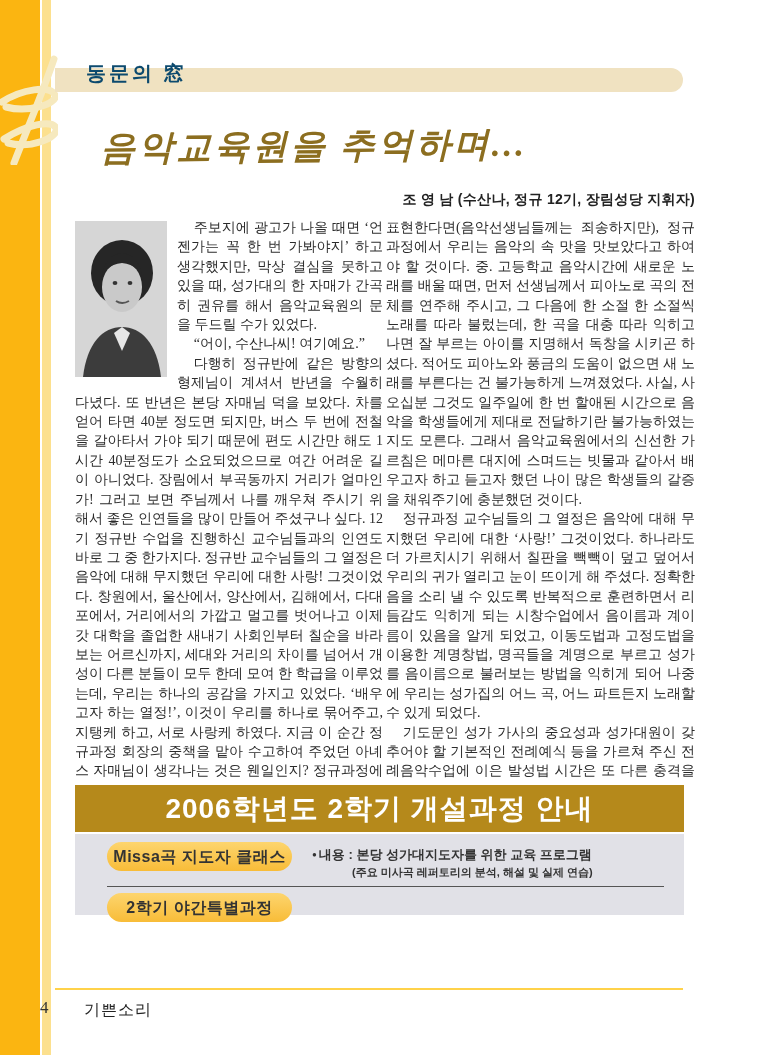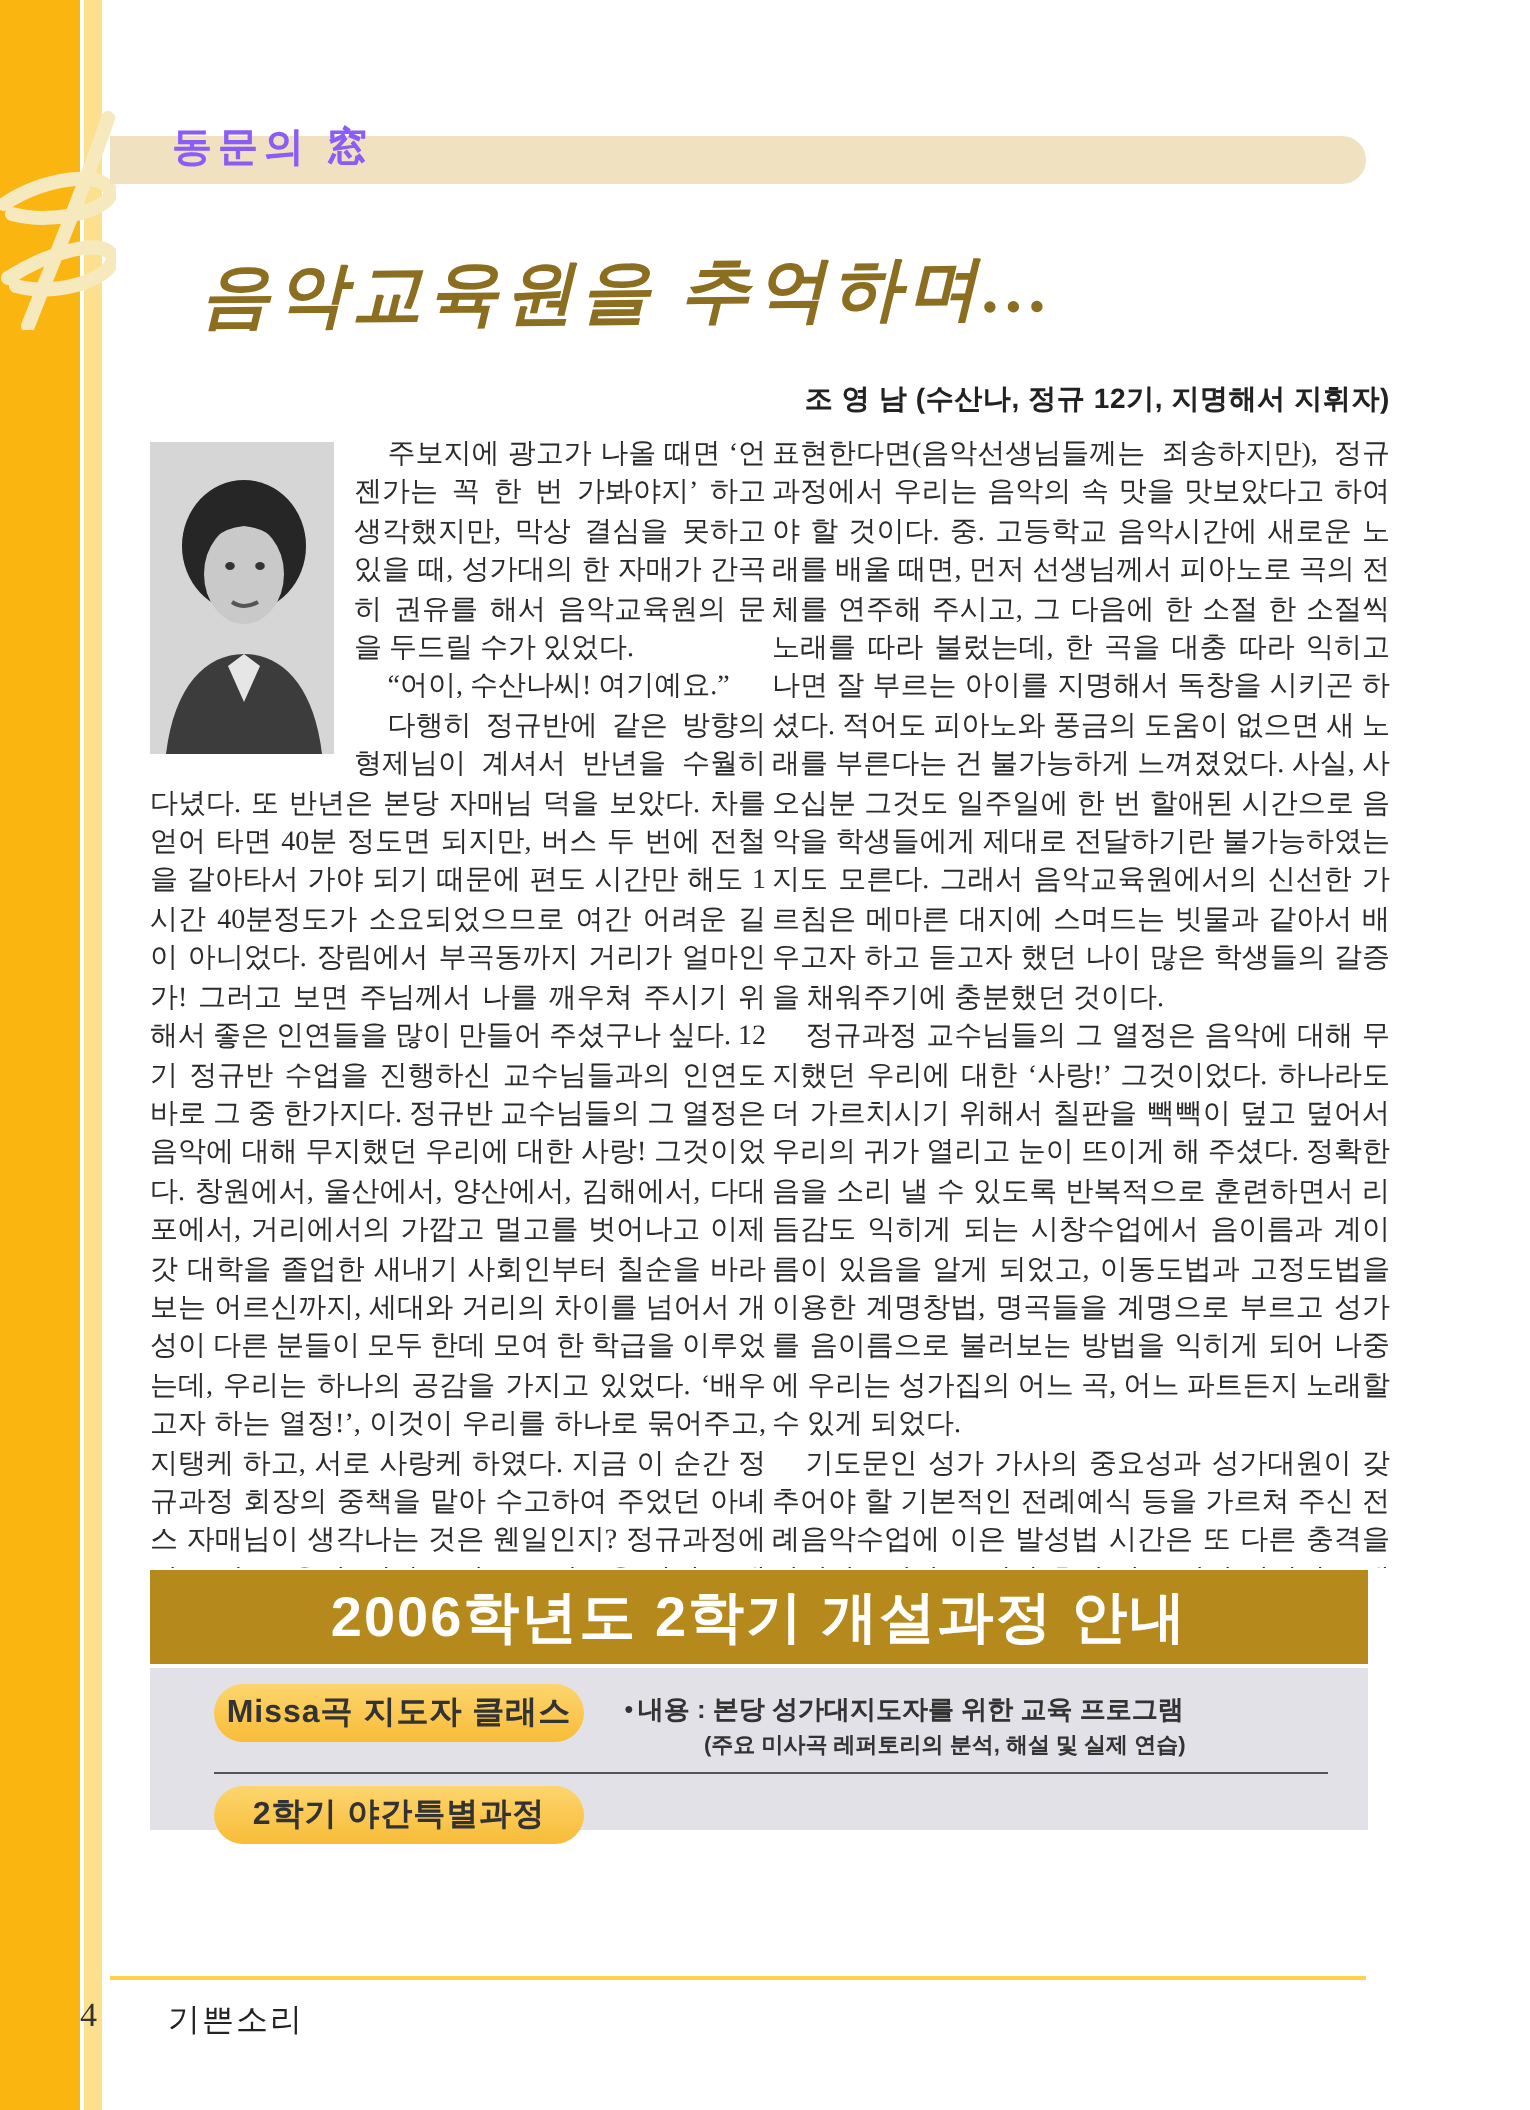--- a/index.html
+++ b/index.html
@@ -12,21 +12,21 @@
   .band-orange { position:absolute; left:0; top:0; width:40px; height:1055px; background:#FBB511; }
   .band-light  { position:absolute; left:42px; top:0; width:9px; height:1055px; background:#FCE08E; }
   .swirl { position:absolute; left:0; top:55px; width:58px; height:110px; }
   
   .section-band {
     position:absolute; left:55px; top:68px; width:628px; height:24px;
     background:#F0E2C1; border-radius:0 12px 12px 0;
   }
   .section-label {
     position:absolute; left:86px; top:60px; font-weight:bold; font-size:20px;
-    letter-spacing:3px; color:#8b5cf6; font-family:"Liberation Sans", sans-serif;
+    letter-spacing:3px; color:#0c4a6e; font-family:"Liberation Sans", sans-serif;
   }
   
   .article-title {
     position:absolute; left:100px; top:122px; width:560px;
     font-family:"Liberation Serif", serif; font-style:italic; font-weight:bold;
     font-size:35px; letter-spacing:3px; color:#8C6E20; transform:rotate(-0.6deg);
     white-space:nowrap;
   }
   .byline {
     position:absolute; right:70px; top:191px; font-weight:bold; font-size:14px;
@@ -93,21 +93,21 @@
       <path d="M14,108 C 28,72 44,34 54,4"></path>
       <path d="M2,47 C 22,34 50,30 55,40 C 58,49 28,58 6,52"></path>
       <path d="M4,84 C 26,70 52,64 56,73 C 59,83 30,94 8,88"></path>
     </g>
   </svg>
 
   <div class="section-band"></div>
   <div class="section-label">동문의 窓</div>
 
   <div class="article-title">음악교육원을 추억하며...</div>
-  <div class="byline">조 영 남 (수산나, 정규 12기, 지명해서 지휘자)</div>
+  <div class="byline">조 영 남 (수산나, 정규 12기, 장림성당 지휘자)</div>
 
   <div class="col col-left">
     <svg class="author-photo" viewBox="0 0 92 156">
       <rect width="92" height="156" fill="#d6d6d6"></rect>
       <ellipse cx="47" cy="52" rx="31" ry="33" fill="#262626"></ellipse>
       <ellipse cx="47" cy="66" rx="20" ry="25" fill="#c9c9c9"></ellipse>
       <path d="M26,62 Q28,34 47,32 Q66,34 68,62 Q66,44 47,42 Q28,44 26,62" fill="#262626"></path>
       <ellipse cx="40" cy="62" rx="2.4" ry="2" fill="#333"></ellipse>
       <ellipse cx="55" cy="62" rx="2.4" ry="2" fill="#333"></ellipse>
       <path d="M41,80 Q47,84 54,80" stroke="#555" stroke-width="2" fill="none"></path>

